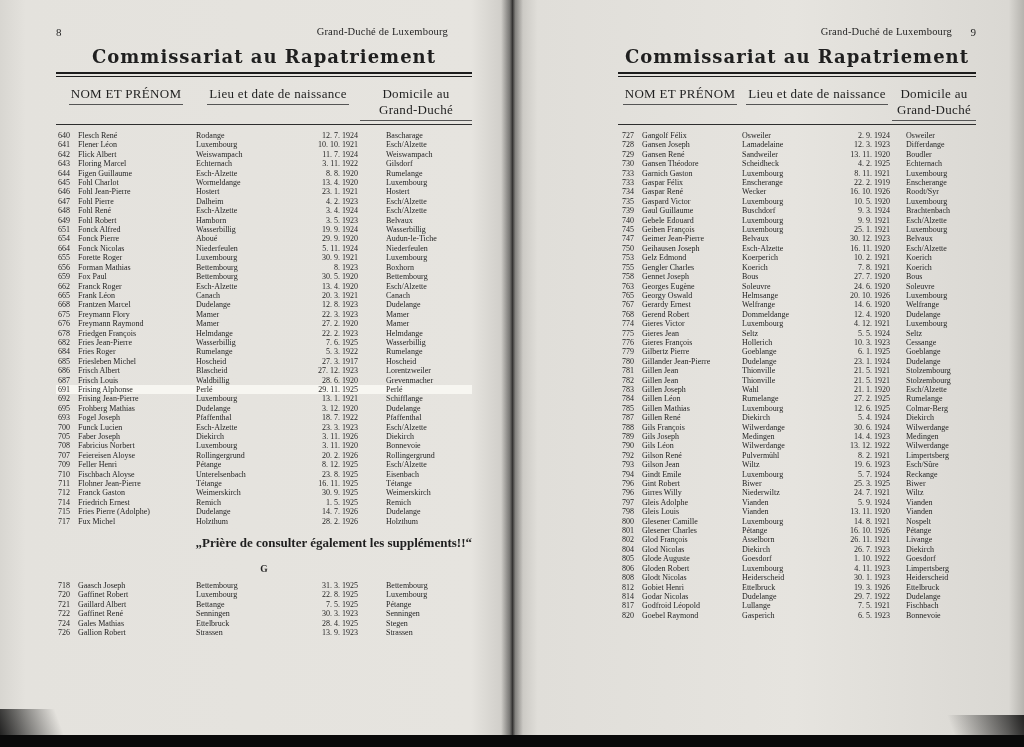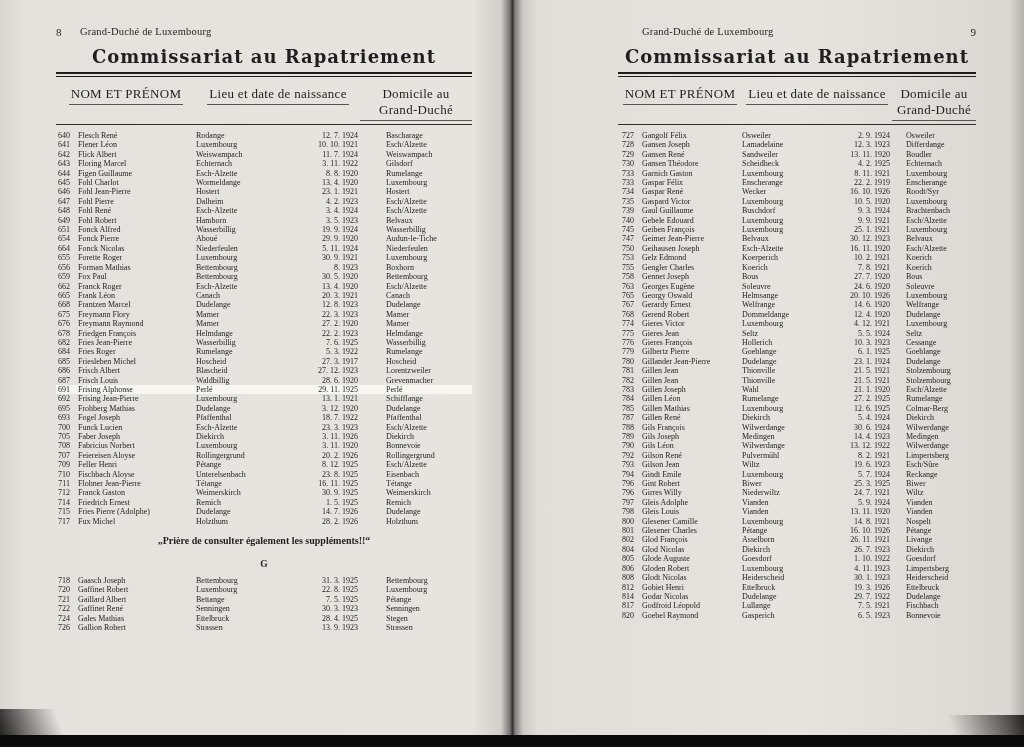--- a/index.html
+++ b/index.html
@@ -14,21 +14,21 @@
     background:linear-gradient(90deg,rgba(16,16,16,0) 0%,rgba(16,16,16,.45) 40%,rgba(16,16,16,.8) 52%,rgba(16,16,16,.35) 65%,rgba(16,16,16,0) 100%);}
   .bottom-band{position:absolute;left:0;bottom:0;width:1024px;height:12px;background:#0a0a0a;z-index:6;}
   .corner-bl{position:absolute;left:0;bottom:8px;width:90px;height:30px;z-index:4;
     background:linear-gradient(70deg,rgba(10,10,10,.9) 0,rgba(10,10,10,0) 65%);}
   .corner-br{position:absolute;right:0;bottom:8px;width:110px;height:24px;z-index:4;
     background:linear-gradient(250deg,rgba(10,10,10,.85) 0,rgba(10,10,10,0) 65%);}
 
   .running-head{display:flex;align-items:flex-start;height:18px;font-size:10.5px;}
   .pagenum{width:24px;font-size:11px;}
   .page-right .pagenum{text-align:right;}
-  .head-center{flex:1;text-align:left;letter-spacing:.2px;}
+  .head-center{flex:1;text-align:right;letter-spacing:.2px;}
 
   .title{font-family:"DejaVu Serif","Liberation Serif",serif;font-weight:bold;font-size:18px;
     text-align:center;letter-spacing:1px;margin:2px 0 5px;}
   .title-rule{border-top:2px solid #1d1d1d;border-bottom:1px solid #1d1d1d;height:2px;margin-bottom:9px;}
 
   .thead{display:grid;font-size:13px;letter-spacing:.3px;text-align:center;
     padding-bottom:3px;border-bottom:1px solid #2d2d2d;margin-bottom:6px;}
   .page-left  .thead{grid-template-columns:22px 118px 102px 62px 1fr;}
   .page-right .thead{grid-template-columns:24px 100px 90px 60px 1fr;}
   .th1{grid-column:1/3;} .th2{grid-column:3/5;} .th3{grid-column:5;}
@@ -38,21 +38,21 @@
   .trow{display:grid;font-size:8px;line-height:9.4px;white-space:nowrap;}
   .page-left  .trow{grid-template-columns:22px 118px 102px 62px 1fr;}
   .page-right .trow{grid-template-columns:24px 100px 90px 60px 1fr;}
   .trow.hl{background:#f7f6f1;}
   .cell{overflow:hidden;}
   .cell.num{text-align:right;padding-right:8px;}
   .cell.date{text-align:right;padding-right:2px;}
   .page-left  .cell.dom{padding-left:26px;}
   .page-right .cell.dom{padding-left:14px;}
 
-  .note{font-size:10px;font-weight:bold;text-align:center;margin:9px 0 13px;}
+  .note{font-size:13px;font-weight:bold;text-align:right;margin:9px 0 13px;}
   .section-letter{font-size:9.5px;font-weight:bold;text-align:center;margin:0 0 7px;}
 </style>
 </head>
 <body>
 
 <div class="scan">
 
   <div class="page page-left">
     <div class="running-head">
       <span class="pagenum">8</span>

